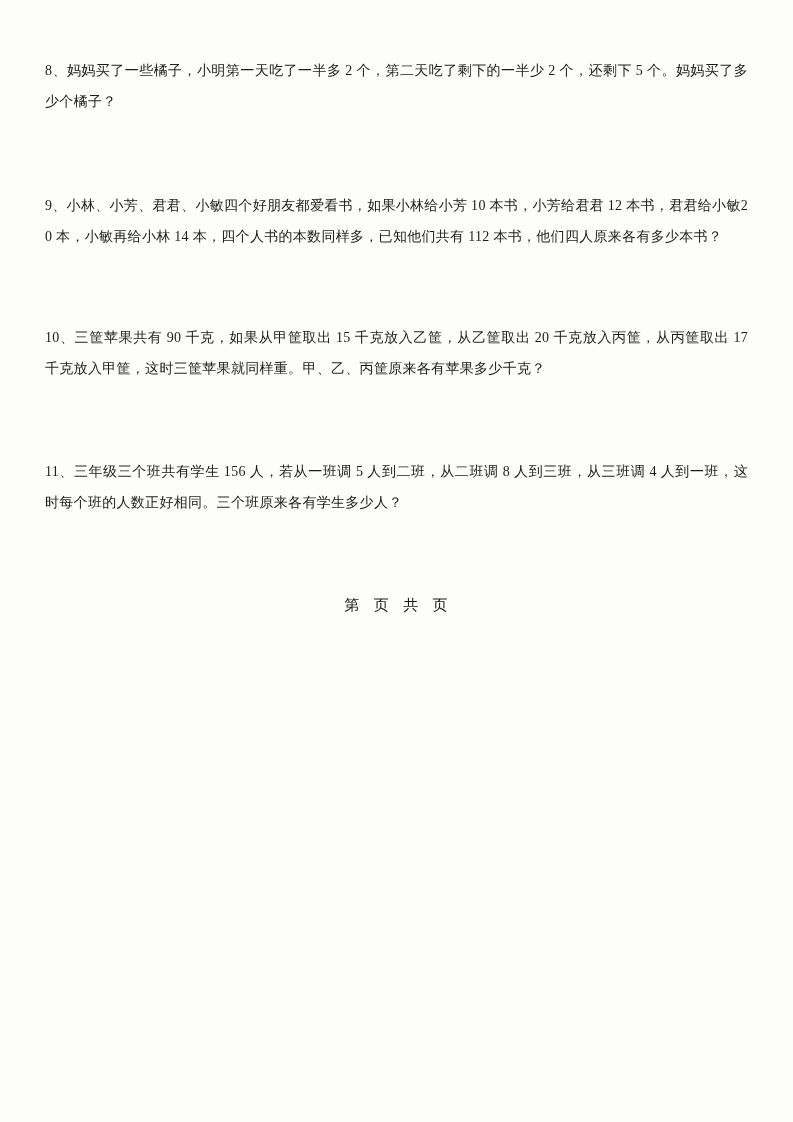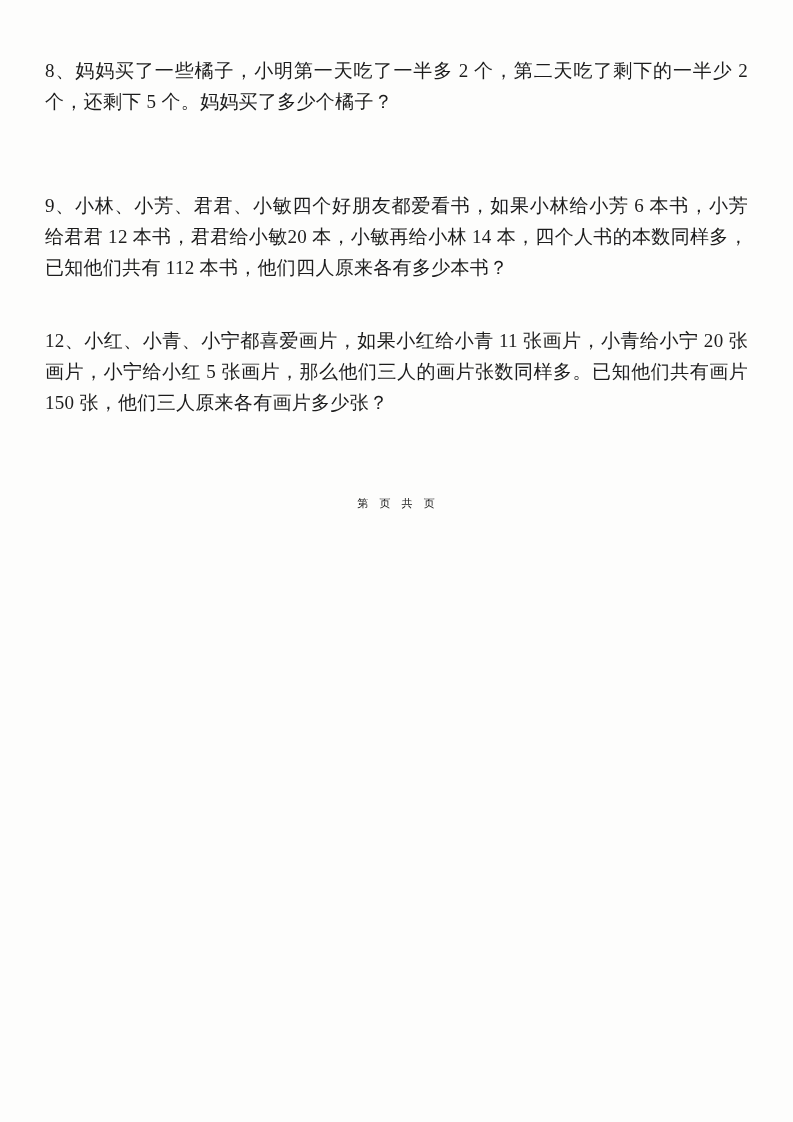--- a/index.html
+++ b/index.html
@@ -16,45 +16,46 @@
     overflow: hidden;
   }
   .page {
     box-sizing: border-box;
     width: 793px;
     height: 1122px;
     padding: 0 45px;
   }
   .problem {
     margin: 0;
-    font-size: 19px;
+    font-size: 14px;
     line-height: 31px;
     text-align: justify;
     text-justify: inter-ideograph;
     letter-spacing: 0.3px;
     word-break: break-all;
   }
   .p8  { margin-top: 55px; }
   .p9  { margin-top: 73px; }
   .p10 { margin-top: 70px; }
   .p11 { margin-top: 72px; }
   .p12 { margin-top: 42px; }
   .p13 { margin-top: 72px; }
   .p14 { margin-top: 73px; }
   .footer {
     margin-top: 78px;
     text-align: center;
     font-family: "Liberation Sans", "DejaVu Sans", sans-serif;
-    font-size: 11px;
+    font-size: 15px;
     letter-spacing: 1px;
     word-spacing: 0.55em;
     color: #161616;
   }
 </style>
 </head>
 <body>
 
 <div class="page">
   <p class="problem p8">8、妈妈买了一些橘子，小明第一天吃了一半多 2 个，第二天吃了剩下的一半少 2 个，还剩下 5 个。妈妈买了多少个橘子？</p>
-  <p class="problem p9">9、小林、小芳、君君、小敏四个好朋友都爱看书，如果小林给小芳 6 本书，小芳给君君 12 本书，君君给小敏20 本，小敏再给小林 14 本，四个人书的本数同样多，已知他们共有 112 本书，他们四人原来各有多少本书？</p>
-  <p class="problem p12">12、小红、小青、小宁都喜爱画片，如果小红给小青 11 张画片，小青给小宁 20 张画片，小宁给小红 5 张画片，那么他们三人的画片张数同样多。已知他们共有画片 150 张，他们三人原来各有画片多少张？</p>
+  <p class="problem p9">9、小林、小芳、君君、小敏四个好朋友都爱看书，如果小林给小芳 10 本书，小芳给君君 12 本书，君君给小敏20 本，小敏再给小林 14 本，四个人书的本数同样多，已知他们共有 112 本书，他们四人原来各有多少本书？</p>
+  <p class="problem p10">10、三筐苹果共有 90 千克，如果从甲筐取出 15 千克放入乙筐，从乙筐取出 20 千克放入丙筐，从丙筐取出 17 千克放入甲筐，这时三筐苹果就同样重。甲、乙、丙筐原来各有苹果多少千克？</p>
+  <p class="problem p11">11、三年级三个班共有学生 156 人，若从一班调 5 人到二班，从二班调 8 人到三班，从三班调 4 人到一班，这时每个班的人数正好相同。三个班原来各有学生多少人？</p>
   <div class="footer">第 页 共 页</div>
 </div>
 
 </body></html>

